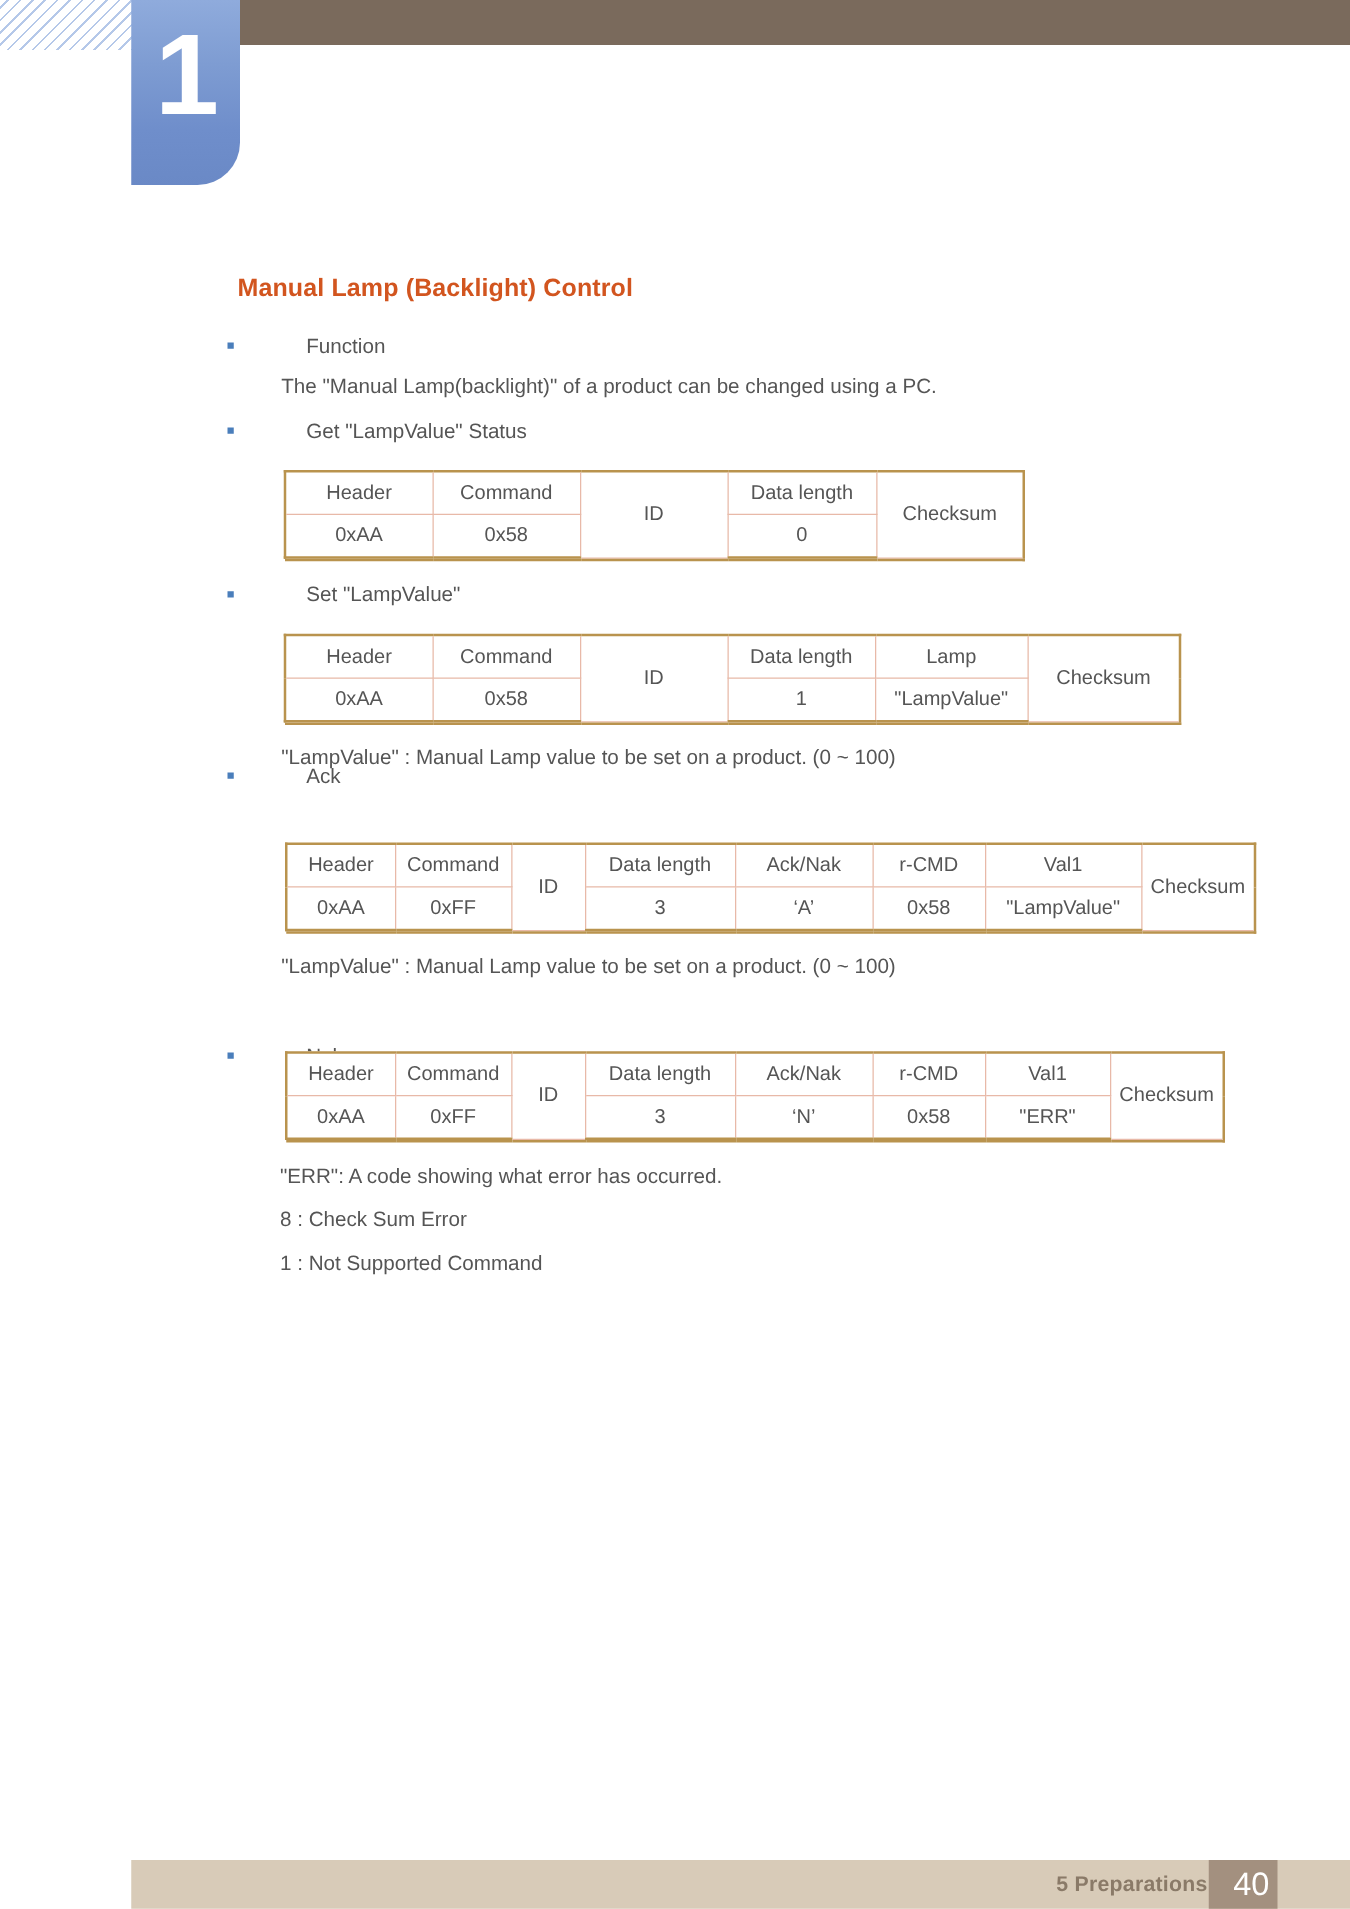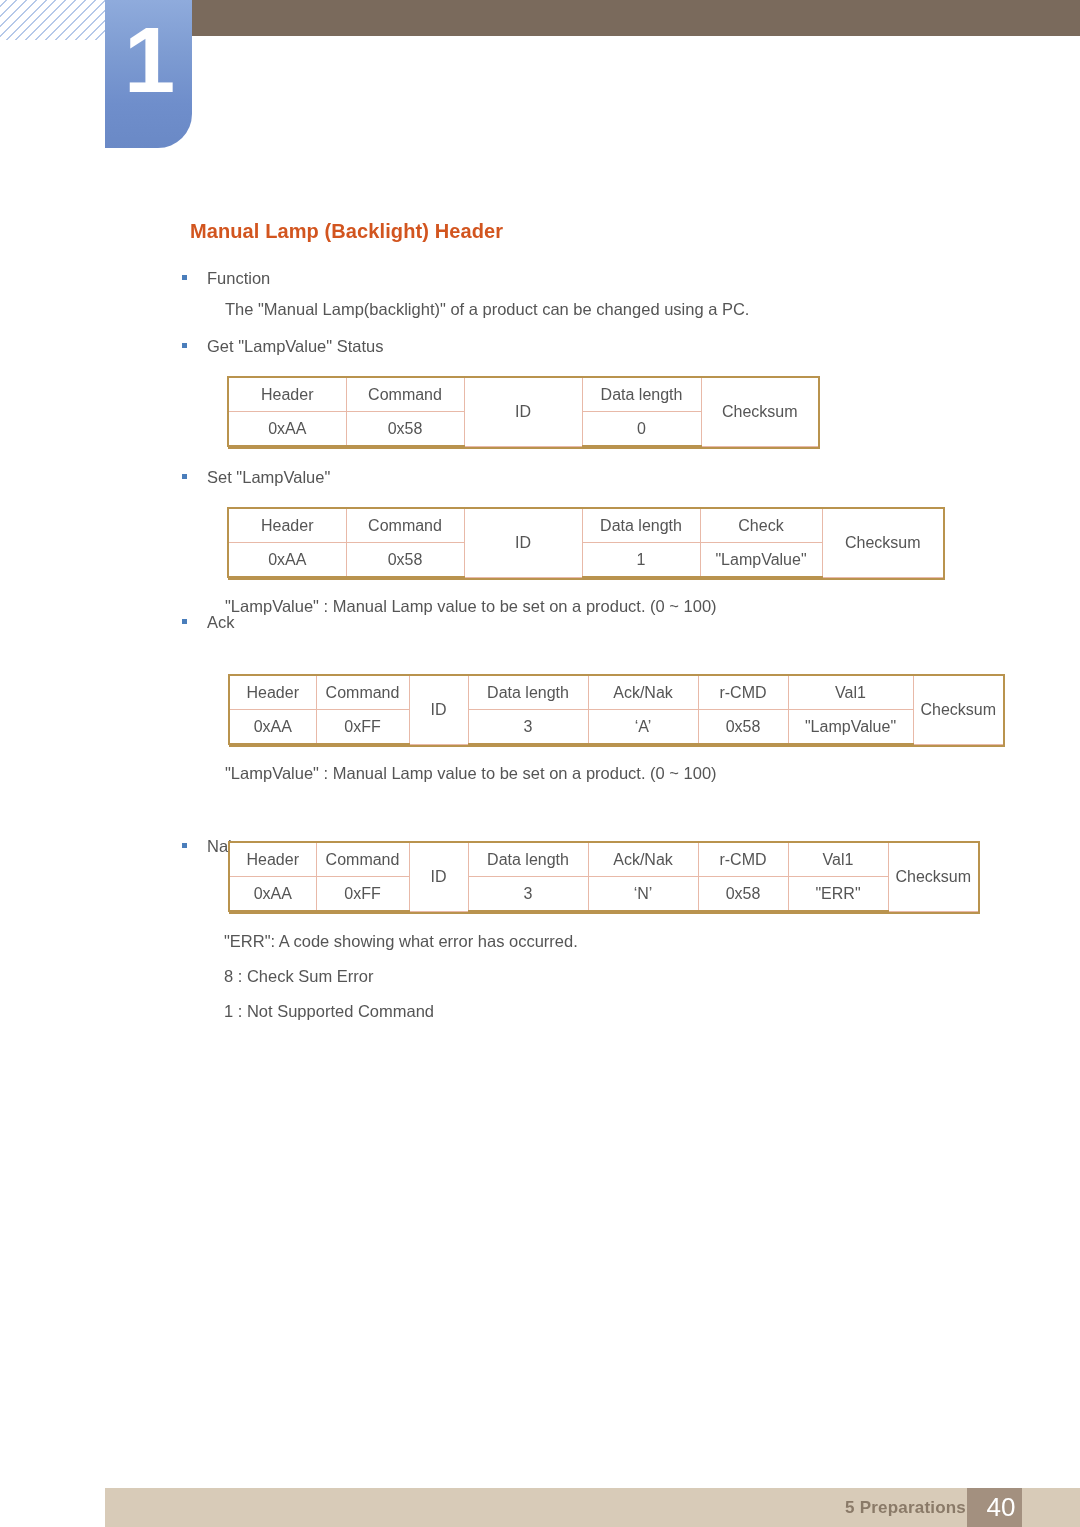--- a/index.html
+++ b/index.html
@@ -98,21 +98,21 @@
   .bullet-marker {
     display: inline-block;
     width: 5px;
     height: 5px;
     background: #4a7ebb;
     vertical-align: middle;
     margin-bottom: 3px;
   }
   .bullet-text {
     display: inline-block;
-    margin-left: 20px;
+    margin-left: 58px;
     vertical-align: middle;
     text-align: center;
   }
 
   .plain-line {
     position: absolute;
     left: 225px;
     font-size: 16.5px;
     color: #555555;
     white-space: nowrap;
@@ -180,21 +180,21 @@
 <div id="header-band">
   <div id="hatch-block"></div>
   <div id="header-brown-bar"></div>
   <div id="chapter-tab">
     <div id="chapter-number">1</div>
   </div>
 </div>
 
 <div id="content">
 
-  <div class="section-heading" style="top:68px;">Manual Lamp (Backlight)  Header</div>
+  <div class="section-heading" style="top:68px;">Manual Lamp (Backlight)  Control</div>
 
   <div class="bullet-row" style="top:116px;">
     <span class="bullet-marker"></span><span class="bullet-text">Function</span>
   </div>
   <div class="plain-line" style="top:148px;">The "Manual Lamp(backlight)" of a product can be changed using a PC.</div>
 
   <div class="bullet-row" style="top:184px;">
     <span class="bullet-marker"></span><span class="bullet-text">Get "LampValue" Status</span>
   </div>
 
@@ -241,21 +241,21 @@
       <col style="width:118px">
         <col style="width:122px">
         <col style="width:122px">
     </colgroup>
     <tbody>
       <tr>
         <td class="outer-l outer-t">Header</td>
         <td class="outer-t">Command</td>
         <td class="outer-t" rowspan="2">ID</td>
         <td class="outer-t">Data length</td>
-        <td class="outer-t">Check</td>
+        <td class="outer-t">Lamp</td>
         <td class="outer-t outer-r" rowspan="2">Checksum</td>
       </tr>
       <tr>
         <td class="outer-l outer-b">0xAA</td>
         <td class="outer-b">0x58</td>
         <td class="outer-b">1</td>
         <td class="outer-b">"LampValue"</td>
       </tr>
       <tr style="height:0">
         <td class="outer-b" style="height:0;border-top:none"></td>

